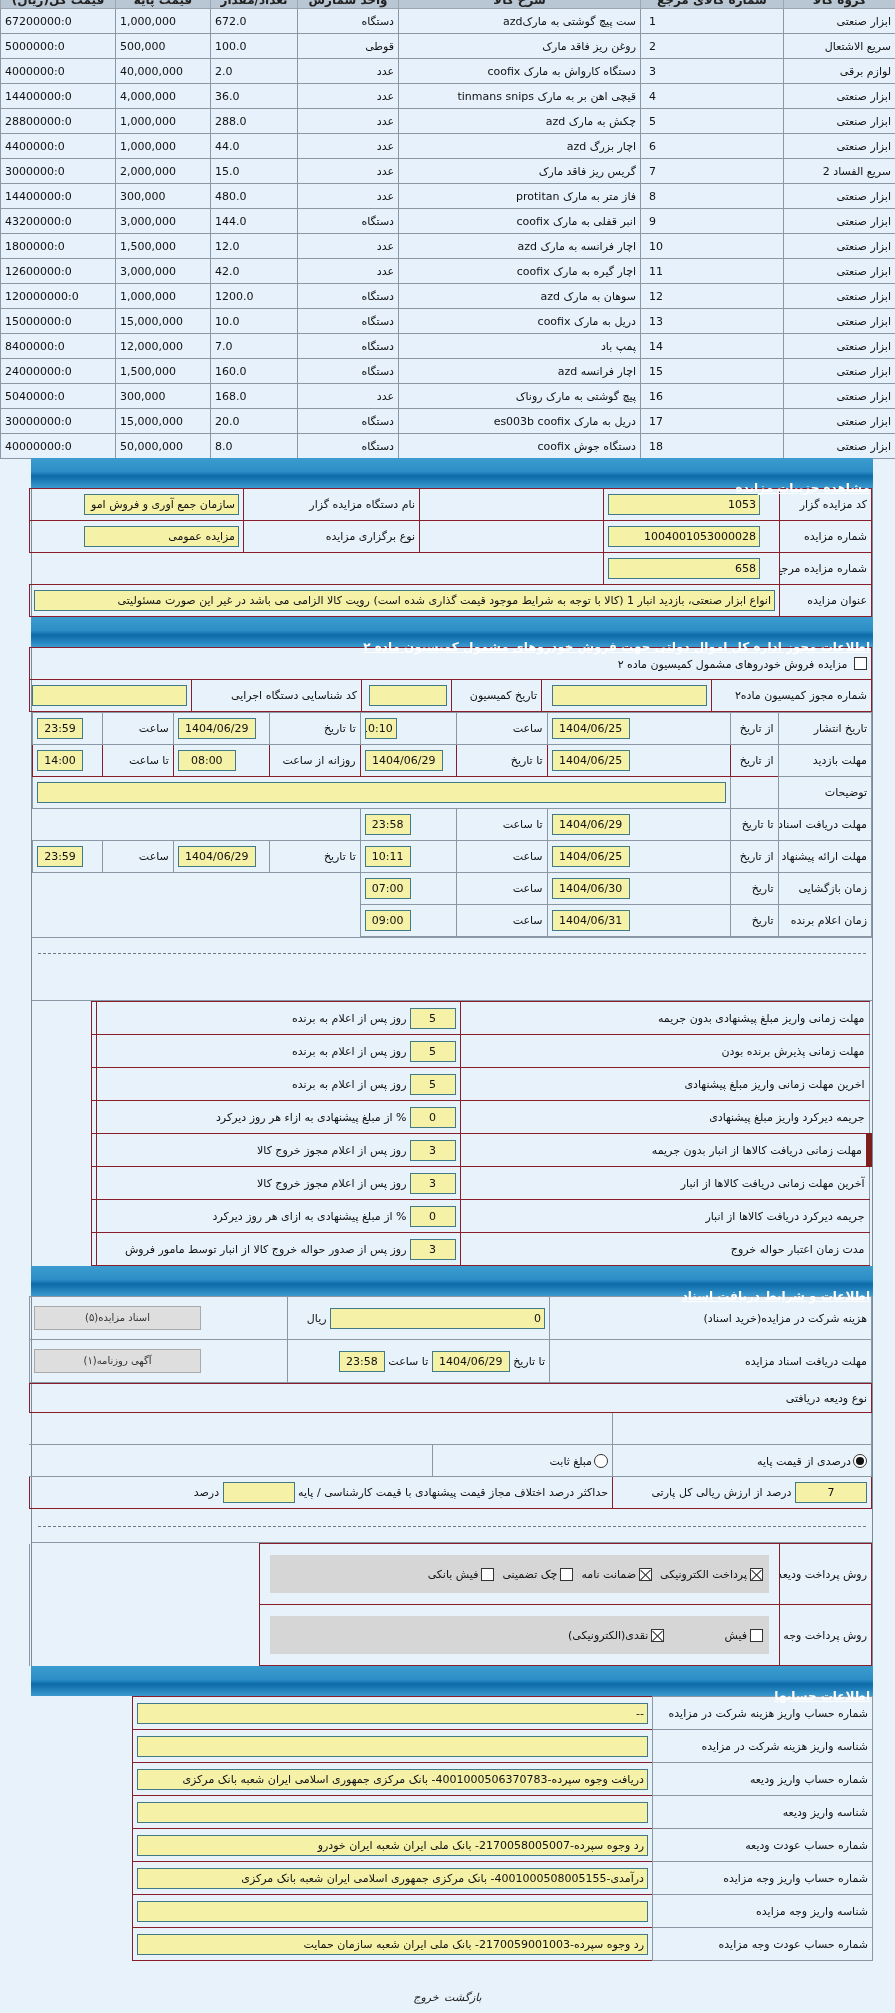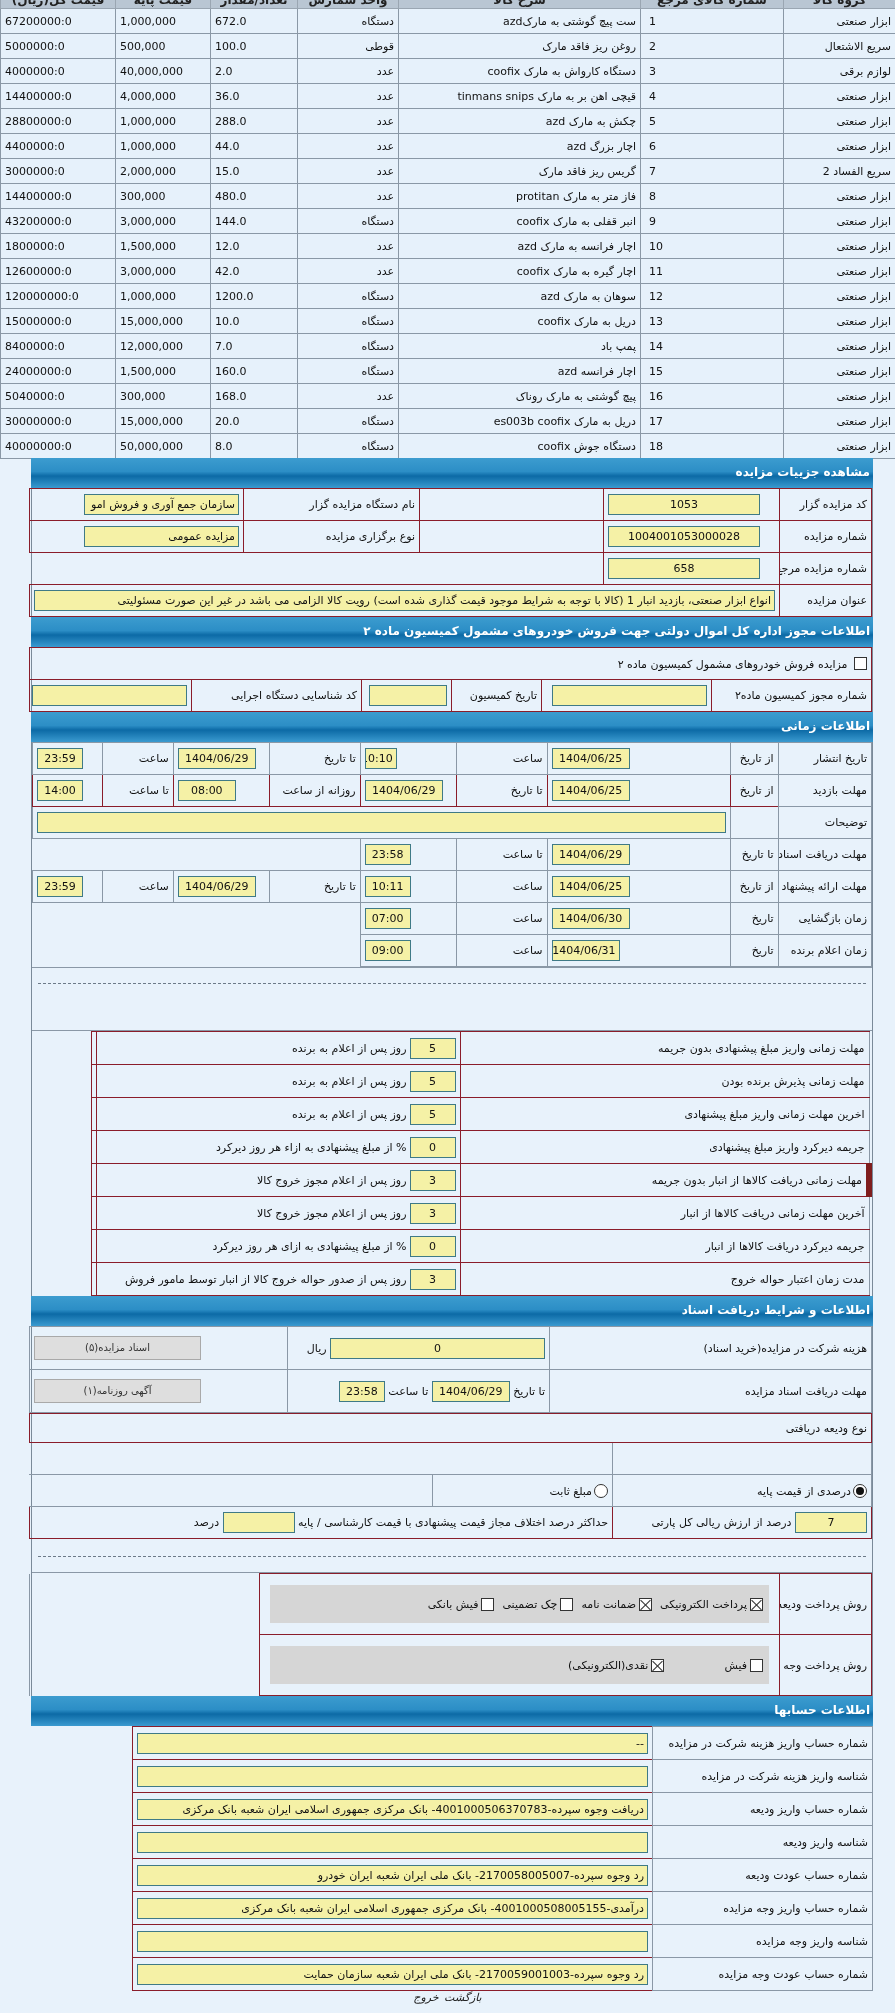--- a/index.html
+++ b/index.html
@@ -20,31 +20,31 @@
   .items td.txt { text-align: right; }
 
   
   .main { position: absolute; left: 31px; top: 458px; width: 842px; }
   .bar {
     height: 30px; position: relative;
     background: linear-gradient(#3c9ccf 0%, #2c8ec6 45%, #0c6aa6 60%, #3a9ad0 100%);
     color: #fff; font-weight: bold; font-size: 12px;
     padding-right: 4px; line-height: 32px;
   }
-  .bar span { position: absolute; right: 3px; top: 4px; line-height: 20px; }
+  .bar span { position: absolute; right: 3px; top: 20px; line-height: 20px; text-decoration: underline; }
   .sec { background: #e8f2fb; border-left: 1px solid #7a8a99; border-right: 1px solid #7a8a99; }
   table.g { width: 100%; border-collapse: collapse; table-layout: fixed; }
   table.g td { border: 1px solid #8a98a6; padding: 0 4px; height: 32px; font-size: 11px; vertical-align: middle; white-space: nowrap; overflow: hidden; }
   table.g td.rb { border-color: #8a1d2a; }
   .fld {
     display: inline-block; background: #f5f1a6; border: 1px solid #3f7a86;
     height: 21px; line-height: 19px; padding: 0 3px; font-size: 11px;
     white-space: nowrap; overflow: hidden; vertical-align: middle;
   }
-  .fld.l { text-align: center; direction: ltr; }
+  .fld.l { text-align: right; direction: ltr; }
   .fld.c { text-align: center; }
   .lbl { vertical-align: middle; }
   .dots { border-top: 1px dashed #6c7a88; margin: 0 6px; }
   .btn {
     display: inline-block; width: 167px; height: 24px; background: #dedede; border: 1px solid #a9a9a9;
     text-align: center; line-height: 22px; font-size: 10px; color: #333;
   }
   .gray { background: #d6d6d6; height: 38px; margin: 0 6px; display: flex; align-items: center; gap: 8px; padding-right: 6px; }
   .cb { display: inline-block; width: 13px; height: 13px; border: 1px solid #333; background: #fff; vertical-align: middle; position: relative; margin-left: 3px; }
   .cb.x::before, .cb.x::after { content: ""; position: absolute; left: 5px; top: -1px; width: 1px; height: 14px; background: #333; }
@@ -321,23 +321,20 @@
         <td class="rb"><span class="fld" style="width:155px"></span></td>
         <td class="rb">تاریخ کمیسیون</td>
         <td class="rb"><span class="fld" style="width:78px"></span></td>
         <td class="rb">کد شناسایی دستگاه اجرایی</td>
         <td class="rb"><span class="fld" style="width:155px"></span></td>
       </tr>
     </tbody>
       </table>
   </div>
 
-  <div class="bar">
-      <span>اطلاعات زمانی</span>
-    </div>
   <div class="sec">
     <table class="g">
       <colgroup>
           <col style="width:87px">
           <col style="width:44px">
           <col style="width:171px">
           <col style="width:84px">
           <col style="width:90px">
           <col style="width:84px">
           <col style="width:90px">
@@ -395,21 +392,21 @@
         <td>زمان بازگشایی</td>
         <td>تاریخ</td>
         <td style="text-align:left"><span class="fld c" style="width:78px">1404/06/30</span></td>
         <td>ساعت</td>
         <td style="text-align:left"><span class="fld c" style="width:46px">07:00</span></td>
         <td colspan="4" style="border:none"></td>
       </tr>
       <tr>
         <td>زمان اعلام برنده</td>
         <td>تاریخ</td>
-        <td style="text-align:left"><span class="fld c" style="width:68px">1404/06/31</span></td>
+        <td style="text-align:left"><span class="fld c" style="width:78px">1404/06/31</span></td>
         <td>ساعت</td>
         <td style="text-align:left"><span class="fld c" style="width:46px">09:00</span></td>
         <td colspan="4" style="border:none"></td>
       </tr>
     </tbody>
       </table>
     <div style="height:64px; border-top:1px solid #8a98a6; border-bottom:1px solid #8a98a6; padding-top:15px;">
       <div class="dots"></div>
     </div>
     <div style="margin-left:64px; border-left:1px solid #8a1d2a;">

